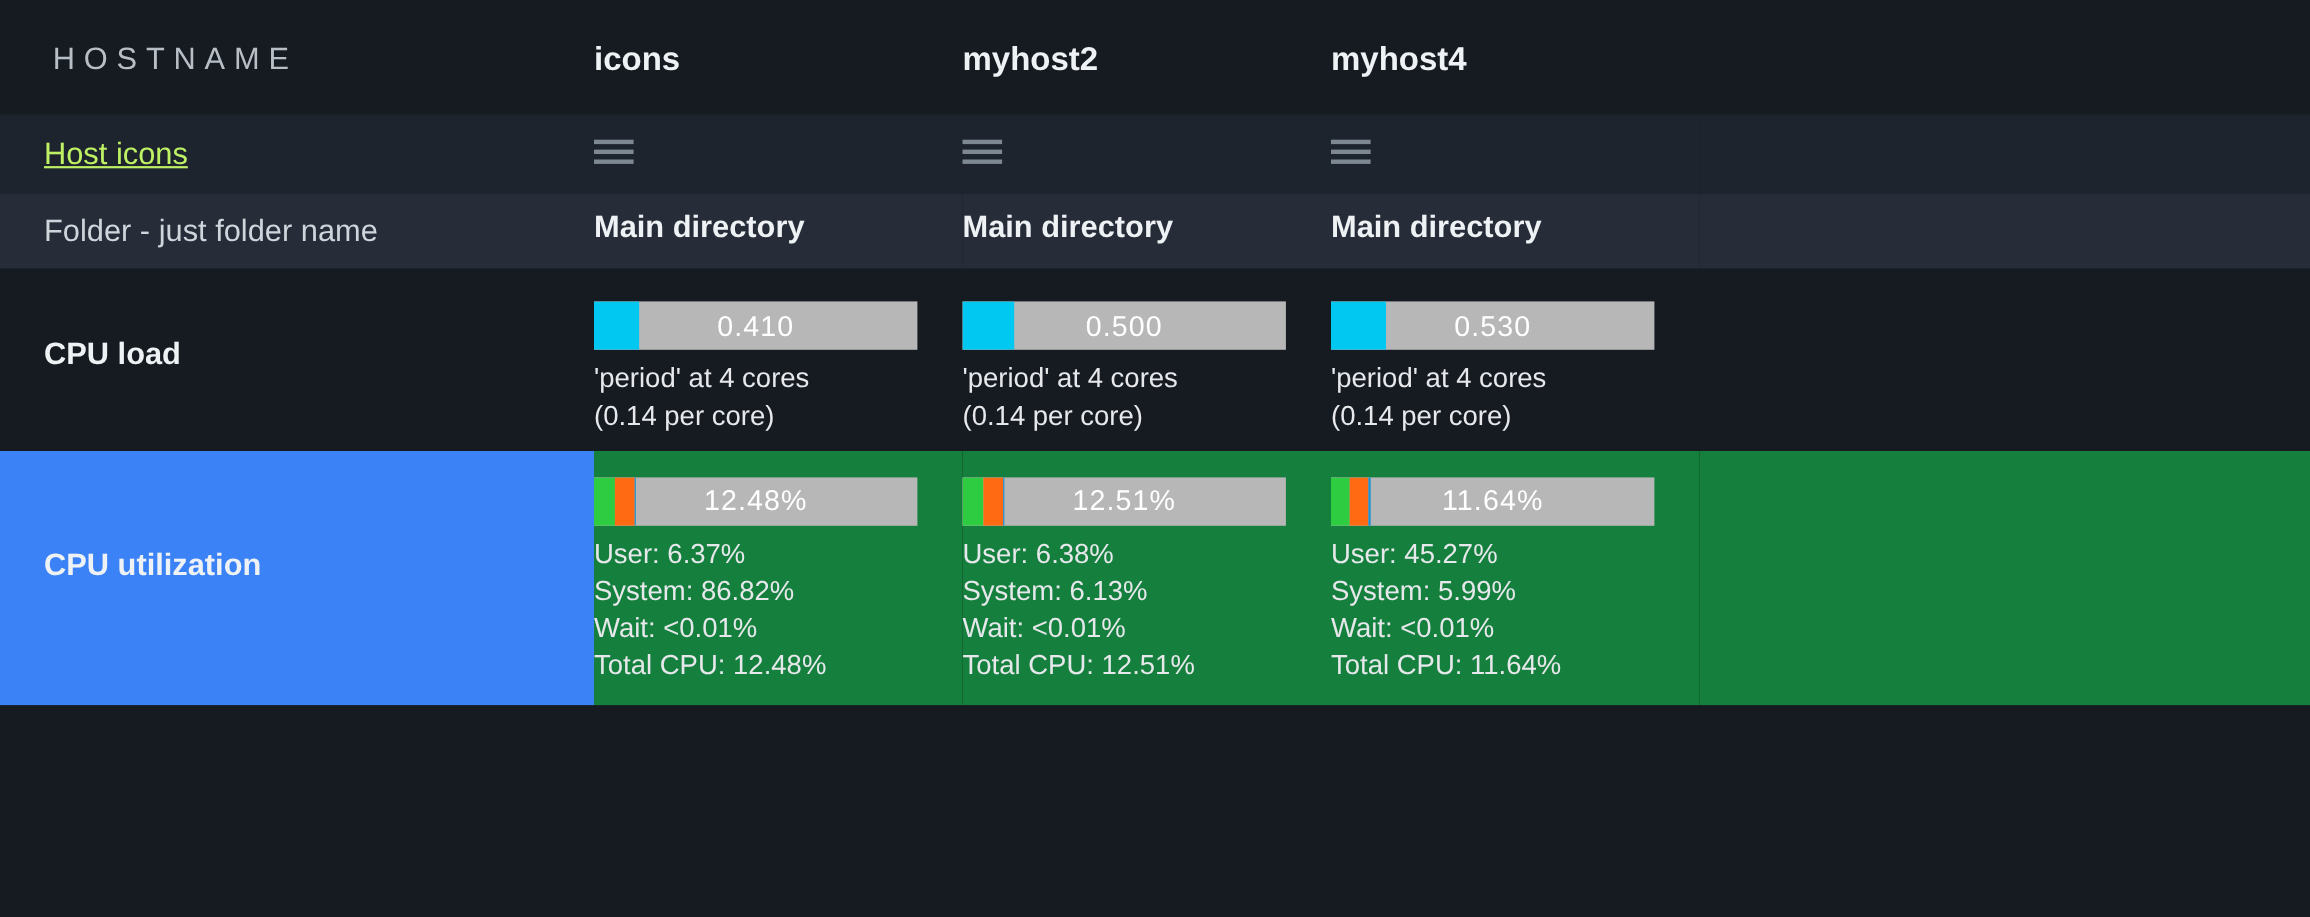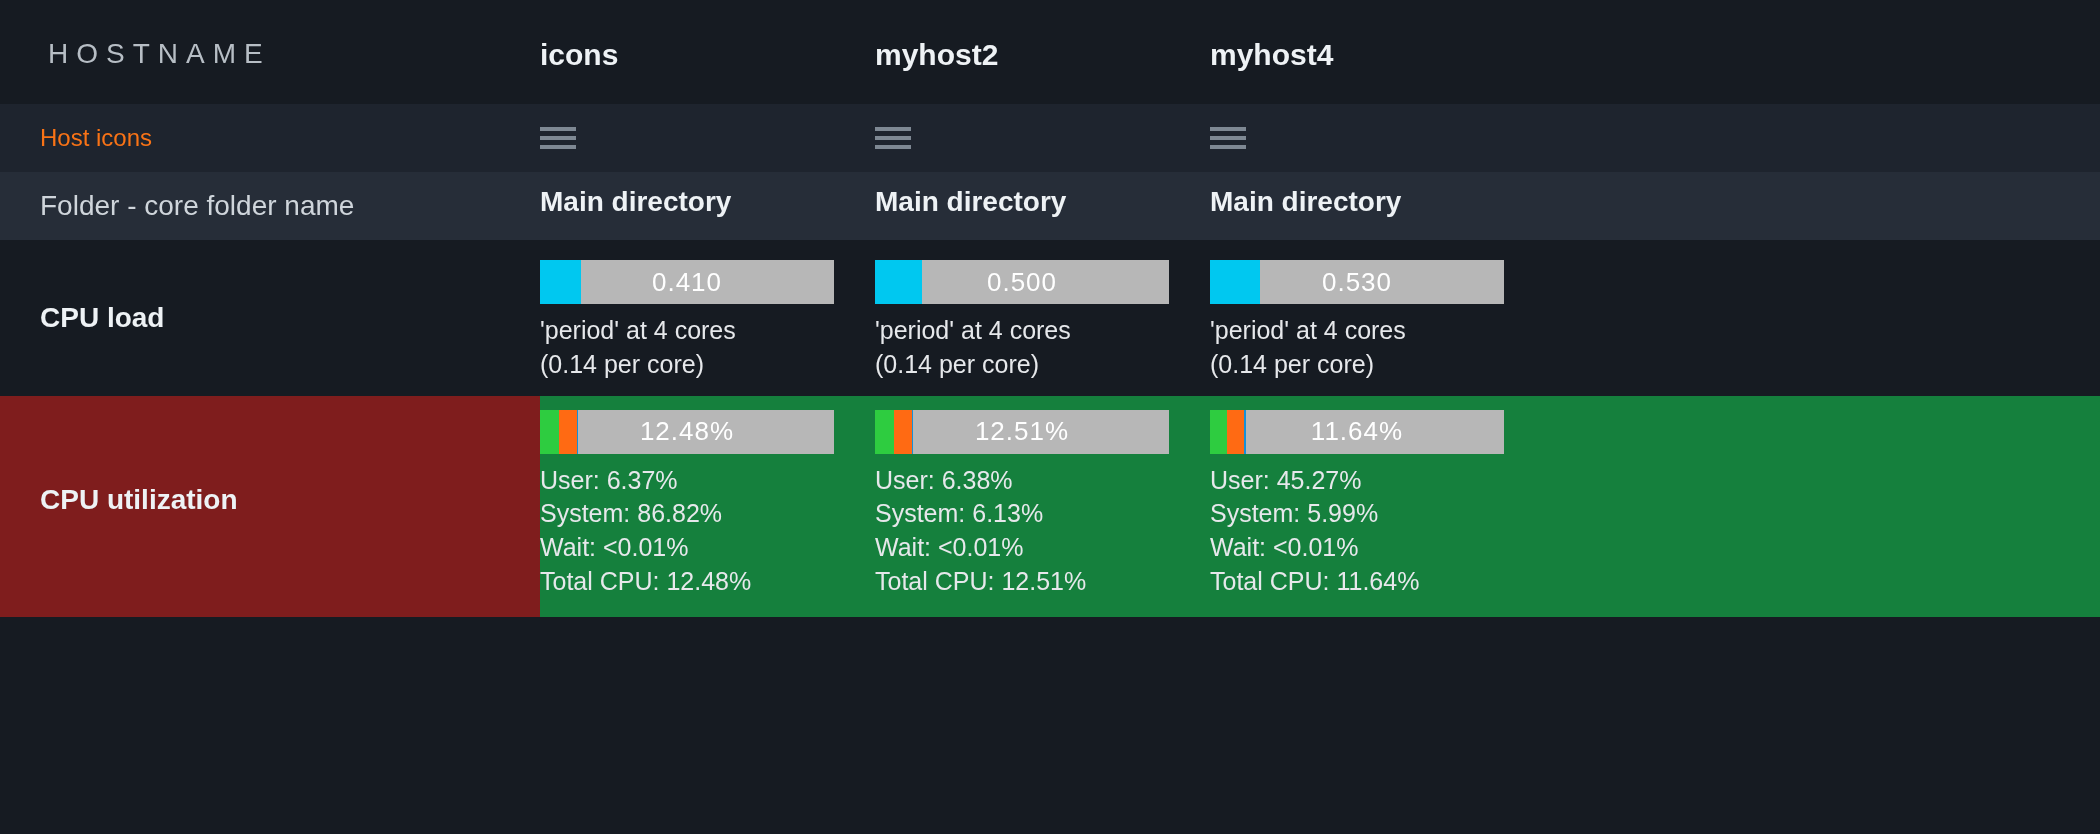--- a/index.html
+++ b/index.html
@@ -34,23 +34,24 @@
     padding: 38px 0 0 0;
     font-size: 30px;
     font-weight: 700;
     color: #eef2f5;
   }
 
   
   .row-hosticons td { background: #1e242e; }
   .row-hosticons .lbl {
     padding: 20px 0 20px 40px;
-    font-size: 24px;
-    color: #f97316;
+    font-size: 28px;
+    color: #bef264;
     font-weight: 400;
+    text-decoration: underline;
   }
   .row-hosticons .cell { padding: 18px 0 10px 0; }
   .hamburger {
     display: inline-block;
     width: 36px;
   }
   .hamburger span {
     display: block;
     height: 4px;
     background: #7e8893;
@@ -80,33 +81,34 @@
   }
   .row-load .cell { padding: 20px 0 14px 0; }
 
   
   .row-util td { background: #15803d; }
   .row-util .lbl {
     padding: 88px 0 0 40px;
     font-size: 28px;
     font-weight: 700;
     color: #eef2f5;
-    background: #7f1d1d;
+    background: #3b82f6;
   }
   .row-util .cell { padding: 14px 0 18px 0; }
 
   
   .meter {
     width: 294px;
     height: 44px;
     background: #b7b7b7;
     position: relative;
     display: flex;
     align-items: stretch;
     overflow: hidden;
+    margin-top: 10px;
   }
   .meter .seg { height: 100%; }
   .meter .val {
     position: absolute;
     inset: 0;
     display: flex;
     align-items: center;
     justify-content: center;
     color: #ffffff;
     font-size: 26px;
@@ -154,21 +156,21 @@
     <td class="cell">
       <span class="hamburger"><span></span><span></span><span></span></span>
     </td>
     <td class="cell">
       <span class="hamburger"><span></span><span></span><span></span></span>
     </td>
     <td></td>
   </tr>
 
   <tr class="row-folder">
-    <td class="lbl">Folder - core folder name</td>
+    <td class="lbl">Folder - just folder name</td>
     <td class="cell">Main directory</td>
     <td class="cell">Main directory</td>
     <td class="cell">Main directory</td>
     <td></td>
   </tr>
 
   <tr class="row-load">
     <td class="lbl">CPU load</td>
     <td class="cell">
       <div class="meter">

